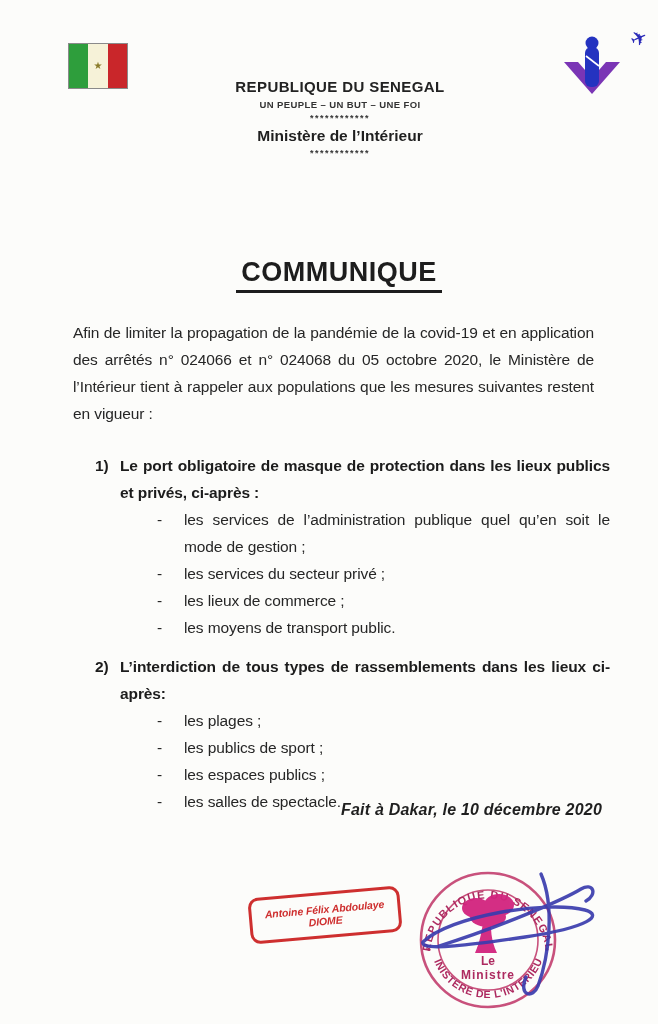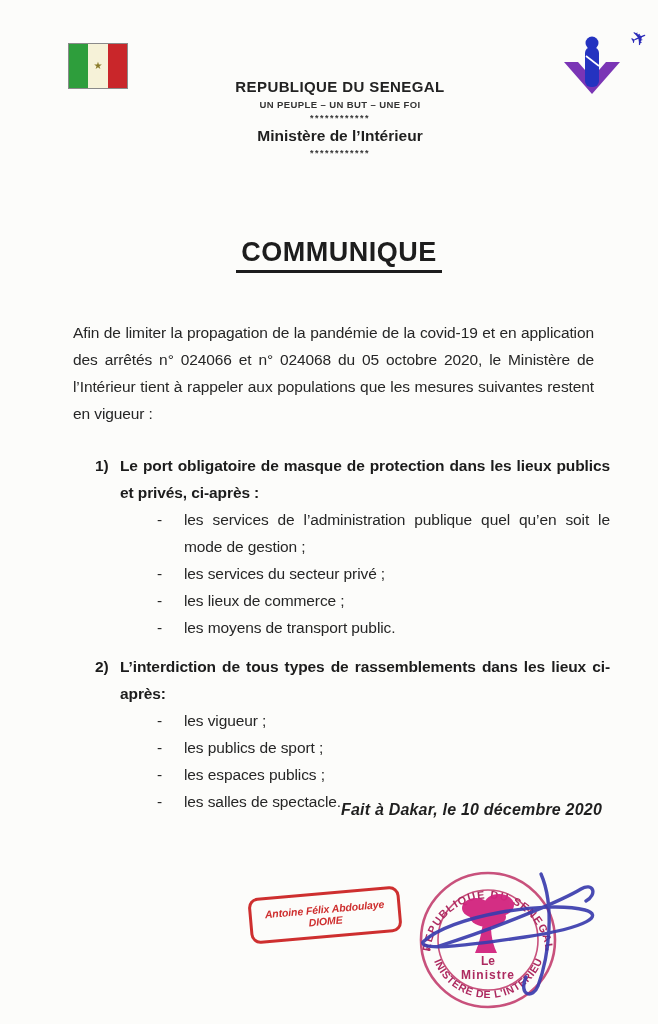--- a/index.html
+++ b/index.html
@@ -30,21 +30,21 @@
     position:absolute;left:150px;top:78px;width:380px;text-align:center;
   }
   .republic{font-weight:bold;font-size:15px;letter-spacing:.4px;color:#222;}
   .motto{font-weight:bold;font-size:9.5px;letter-spacing:.4px;margin-top:4px;color:#333;}
   .dots{font-weight:bold;font-size:9px;letter-spacing:1.5px;margin-top:3px;color:#333;}
   .ministry{font-weight:bold;font-size:15.5px;margin-top:4px;color:#1f1f1f;}
   
   .title-wrap{position:absolute;left:20px;right:0;top:237px;text-align:center;}
   .title{
     display:inline-block;font-size:27px;font-weight:bold;letter-spacing:.5px;
-    color:#1d1d1d;border-bottom:3px solid #1d1d1d;padding:0 5px 2px;
+    color:#1d1d1d;border-bottom:3px solid #1d1d1d;padding:0 5px 2px;margin-top:20px;
   }
   
   .body-text{
     position:absolute;left:57px;top:303px;width:553px;
     font-size:15.5px;line-height:27px;text-align:justify;color:#262626;
     letter-spacing:-0.1px;
   }
   .intro{margin:16px;}
   .item{position:relative;padding-left:63px;margin-top:25px;font-weight:bold;color:#1c1c1c;}
   .item.second{margin-top:12px;}
@@ -130,21 +130,21 @@
       </div>
     </div>
 
     <div class="item second">
       <span class="item-num">2)</span>
       <span>L’interdiction de tous types de rassemblements dans les lieux ci-après:</span>
     </div>
     <div class="sublist">
       <div class="sub">
         <span class="dash">-</span>
-        <span>les vigueur ;</span>
+        <span>les plages ;</span>
       </div>
       <div class="sub">
         <span class="dash">-</span>
         <span>les publics de sport ;</span>
       </div>
       <div class="sub">
         <span class="dash">-</span>
         <span>les espaces publics ;</span>
       </div>
       <div class="sub">

